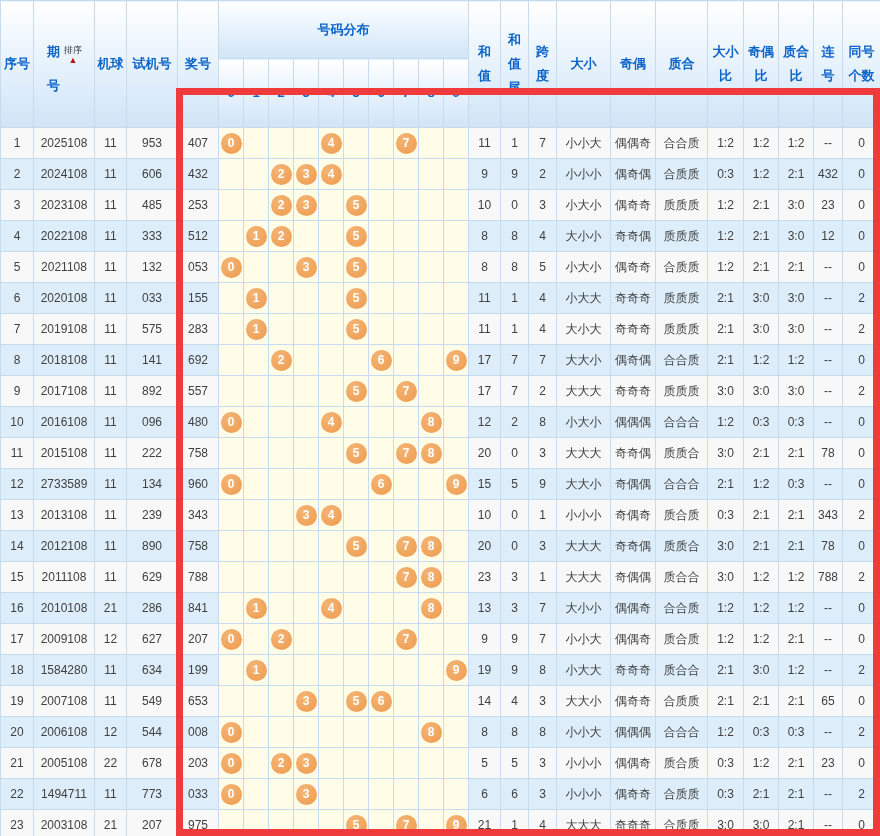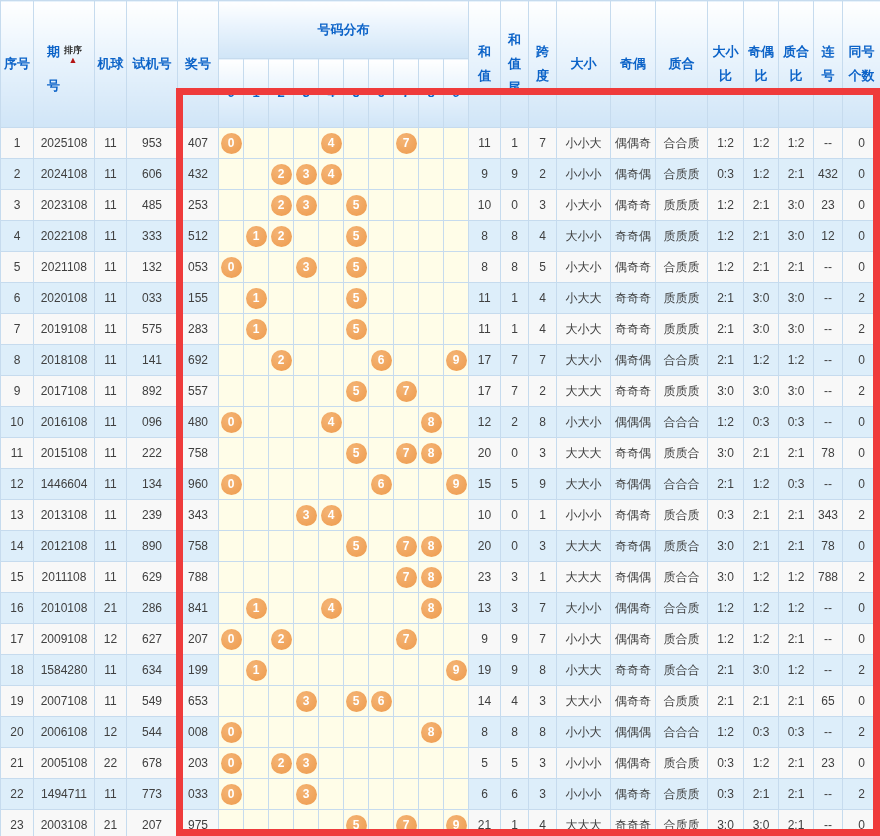--- a/index.html
+++ b/index.html
@@ -22,21 +22,21 @@
   td.dist{background:#fffde8;}
   .ball{
     display:inline-flex;align-items:center;justify-content:center;
     width:21px;height:21px;border-radius:50%;
     background:radial-gradient(circle at 35% 30%,#f4b475,#ee9b4d);
     color:#ffffff;font-size:12px;font-weight:bold;vertical-align:middle;
   }
   .period-flex{display:flex;justify-content:center;align-items:flex-start;gap:3px;}
   .period-main{width:15px;line-height:34px;display:inline-block;padding-top:10px;}
   .sort-box{display:flex;flex-direction:column;align-items:center;margin-top:20px;cursor:pointer;}
-  .sort-label{font-size:9px;color:#333;font-weight:bold;line-height:10px;letter-spacing:0;}
+  .sort-label{font-size:9px;color:#333;font-weight:normal;line-height:10px;letter-spacing:0;}
   .sort-arrow{color:#b41414;font-size:9px;line-height:9px;margin-top:1px;}
   .red-frame{
     position:absolute;left:176px;top:88px;width:704px;height:748px;
     border:7px solid #ef3b3b;box-sizing:border-box;pointer-events:none;z-index:5;
   }
 </style>
 </head>
 <body>
 
 <table>
@@ -423,21 +423,21 @@
         <td>奇奇偶</td>
         <td>质质合</td>
         <td>3:0</td>
         <td>2:1</td>
         <td>2:1</td>
         <td>78</td>
         <td>0</td>
       </tr>
       <tr>
         <td>12</td>
-        <td>1446604</td>
+        <td>2733589</td>
         <td>11</td>
         <td>134</td>
         <td>960</td>
         <td class="dist"><span class="ball">0</span></td>
         <td class="dist"></td>
         <td class="dist"></td>
         <td class="dist"></td>
         <td class="dist"></td>
         <td class="dist"></td>
         <td class="dist"><span class="ball">6</span></td>

